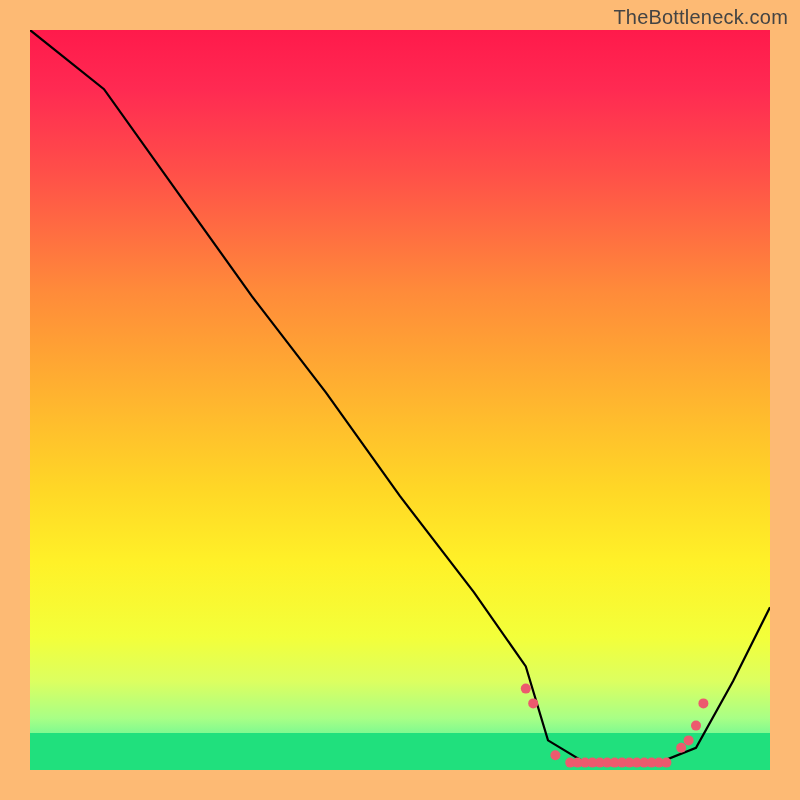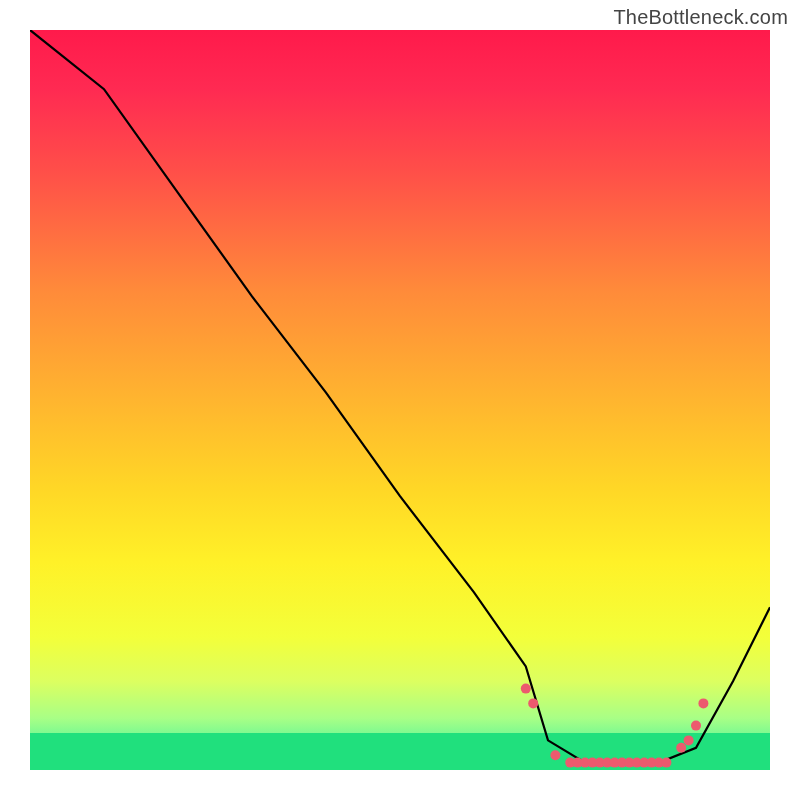--- a/index.html
+++ b/index.html
@@ -9,21 +9,21 @@
     width: 800px;
     height: 800px;
     position: relative;
     font-family: Arial, Helvetica, sans-serif;
   }
   .outer {
     position: absolute;
     top: 0; left: 0;
     width: 800px;
     height: 800px;
-    background: #ffffff;
+    background: #fdba74;
   }
   .watermark {
     position: absolute;
     top: 6px;
     right: 12px;
     color: #444;
     font-size: 20px;
     font-weight: 500;
     letter-spacing: 0.2px;
   }

